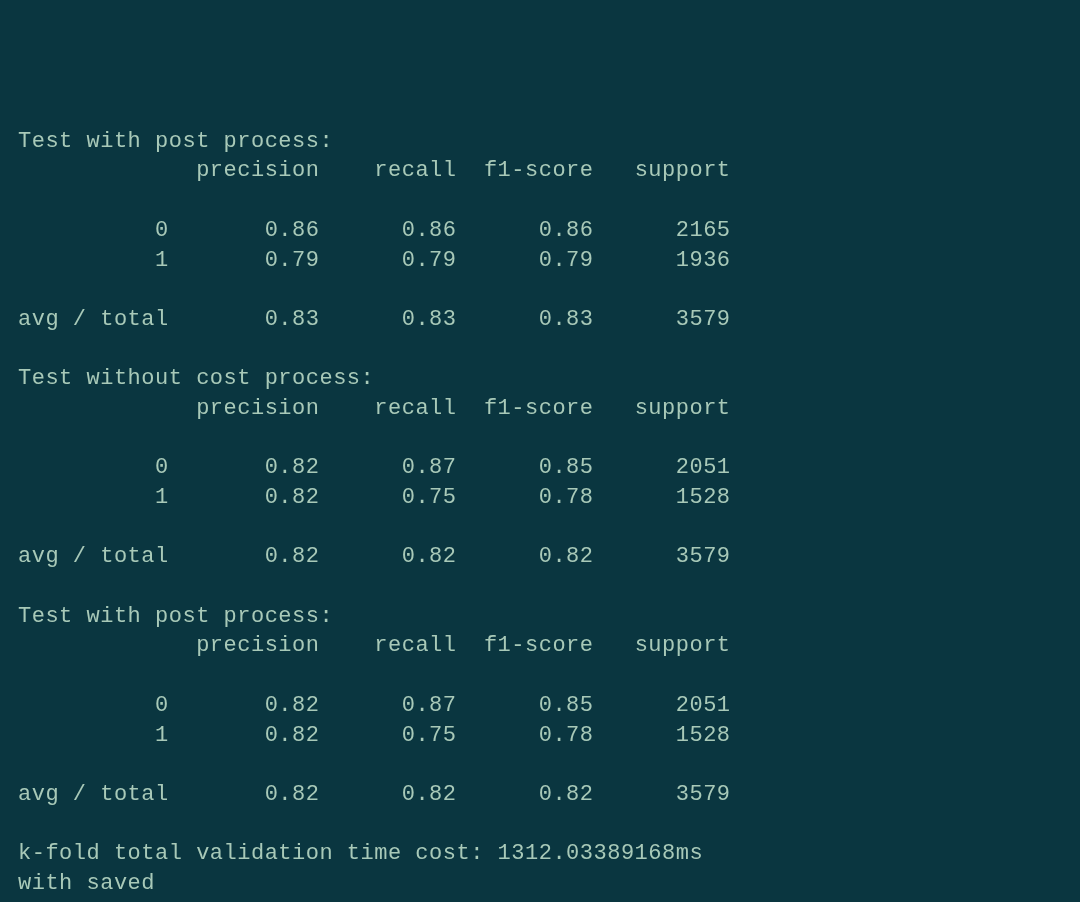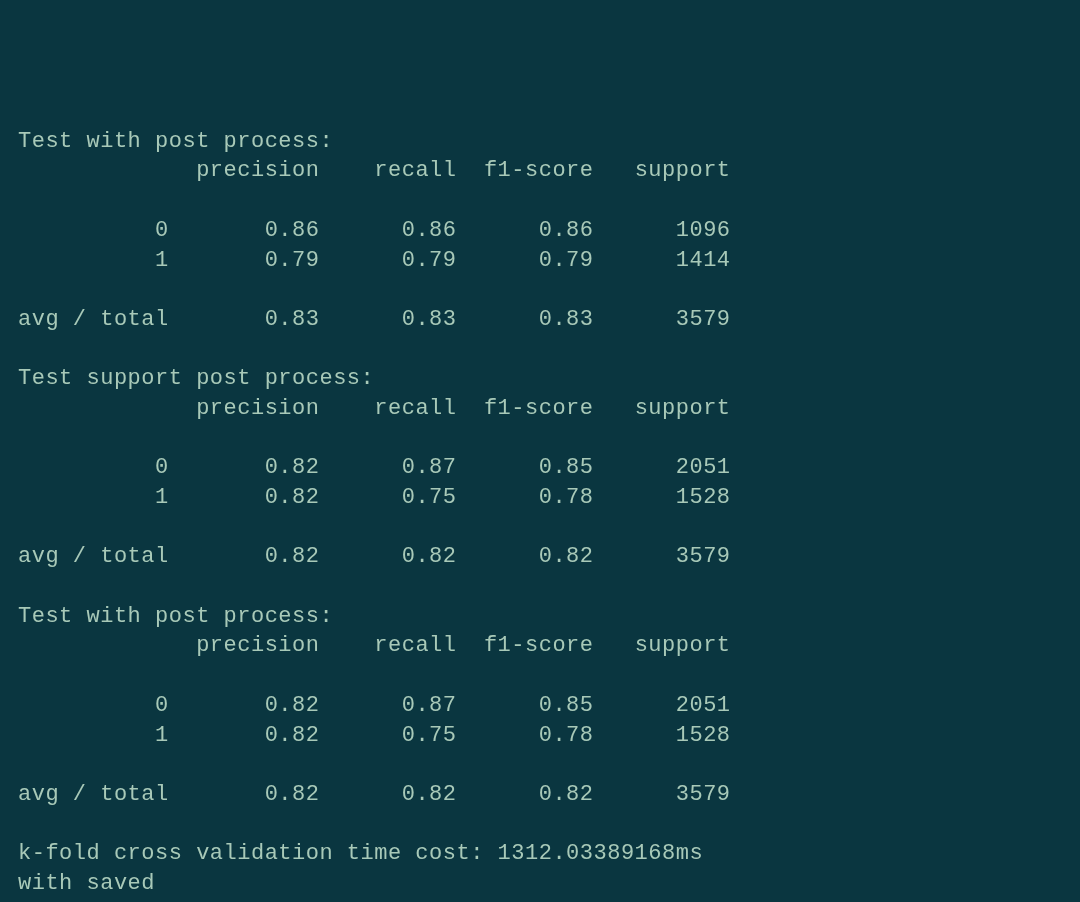--- a/index.html
+++ b/index.html
@@ -25,38 +25,38 @@
     }
   </style>
 </head>
 <body>
 
 
 
 <div class="terminal"><span>Test with post process:</span>
              <span>precision</span>    <span>recall</span>  <span>f1-score</span>   <span>support</span>
 
-          <span>0</span>       <span>0.86</span>      <span>0.86</span>      <span>0.86</span>      <span>1096</span>
-          <span>1</span>       <span>0.79</span>      <span>0.79</span>      <span>0.79</span>      <span>1414</span>
+          <span>0</span>       <span>0.86</span>      <span>0.86</span>      <span>0.86</span>      <span>2165</span>
+          <span>1</span>       <span>0.79</span>      <span>0.79</span>      <span>0.79</span>      <span>1936</span>
 
 <span>avg / total</span>       <span>0.83</span>      <span>0.83</span>      <span>0.83</span>      <span>3579</span>
 
-<span>Test support post process:</span>
+<span>Test without cost process:</span>
              <span>precision</span>    <span>recall</span>  <span>f1-score</span>   <span>support</span>
 
           <span>0</span>       <span>0.82</span>      <span>0.87</span>      <span>0.85</span>      <span>2051</span>
           <span>1</span>       <span>0.82</span>      <span>0.75</span>      <span>0.78</span>      <span>1528</span>
 
 <span>avg / total</span>       <span>0.82</span>      <span>0.82</span>      <span>0.82</span>      <span>3579</span>
 
 <span>Test with post process:</span>
              <span>precision</span>    <span>recall</span>  <span>f1-score</span>   <span>support</span>
 
           <span>0</span>       <span>0.82</span>      <span>0.87</span>      <span>0.85</span>      <span>2051</span>
           <span>1</span>       <span>0.82</span>      <span>0.75</span>      <span>0.78</span>      <span>1528</span>
 
 <span>avg / total</span>       <span>0.82</span>      <span>0.82</span>      <span>0.82</span>      <span>3579</span>
 
-<span>k-fold cross validation time cost: 1312.03389168ms</span>
+<span>k-fold total validation time cost: 1312.03389168ms</span>
 <span>with saved</span></div>
 
 
 
 
 </body></html>

